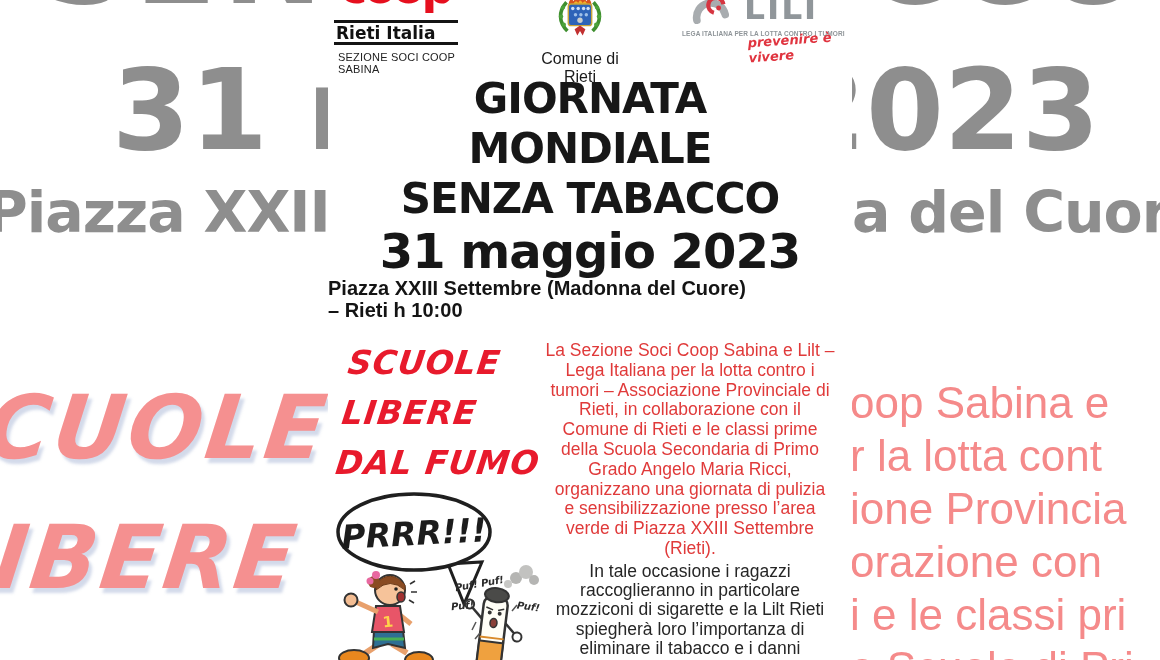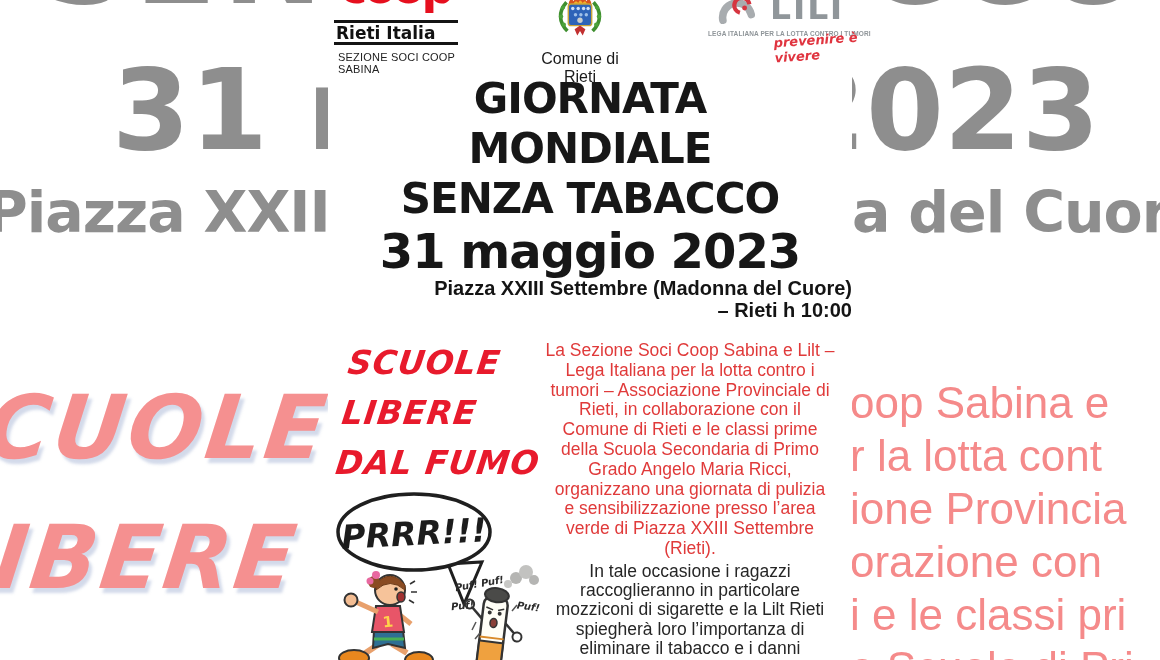--- a/index.html
+++ b/index.html
@@ -37,35 +37,35 @@
   .coop-block{left:4px;top:0;width:136px;height:66px;}
   .coop-word{left:8px;top:-36px;font-family:"DejaVu Sans",sans-serif;font-weight:800;
     font-size:46px;color:#e60f1e;letter-spacing:-3px;line-height:1;}
   .coop-rule{left:2px;width:124px;height:3px;background:#141414;}
   .coop-rule-1{top:20px;}  .coop-rule-2{top:42px;}
   .coop-name{left:4px;top:23px;font-size:17px;font-weight:bold;color:#111;font-family:"DejaVu Sans",sans-serif;}
   .coop-section{left:6px;top:51px;font-size:11px;color:#222;letter-spacing:0.2px;}
   .comune-block{left:196px;top:0;width:112px;text-align:center;}
   .comune-crest{display:block;margin:-5px auto 0 auto;}
   .comune-caption{font-size:16px;color:#1a1a1a;margin-top:10px;}
-  .lilt-block{left:378px;top:0;width:166px;height:66px;}
+  .lilt-block{left:352px;top:0;width:166px;height:66px;}
   .lilt-swoosh{left:6px;top:-9px;}
   .lilt-brand{left:64px;top:-9px;font-family:"DejaVu Sans",sans-serif;font-weight:600;
     font-size:33px;letter-spacing:2px;color:#90969a;line-height:1;}
   .lilt-fullname{left:2px;top:30px;font-size:6.5px;font-weight:600;color:#8f9599;letter-spacing:0.1px;}
   .lilt-slogan{left:68px;top:32px;font-family:"DejaVu Sans",sans-serif;font-style:italic;
     font-weight:bold;font-size:13px;color:#e0343f;transform:rotate(-4deg);}
   .lilt-assoc{left:12px;top:48px;font-size:8.5px;font-weight:bold;color:#55595c;}
   
   .title-block{left:0;top:74px;width:524px;text-align:center;}
   .title-line{font-family:"DejaVu Sans",sans-serif;font-weight:800;font-size:42px;
     line-height:50px;color:#171717;letter-spacing:-1px;}
   .date-line{left:0;top:228px;width:524px;text-align:center;font-family:"DejaVu Sans",sans-serif;
     font-weight:800;font-size:48px;line-height:46px;color:#171717;letter-spacing:-1px;}
-  .loc-block{left:0;top:277px;width:524px;text-align:right;font-weight:bold;
+  .loc-block{left:0;top:277px;width:524px;text-align:left;font-weight:bold;
     font-size:20px;line-height:22px;color:#141414;white-space:pre-line;}
   
   .slogan-block{left:14px;top:338px;width:210px;font-family:"DejaVu Sans",sans-serif;
     font-weight:bold;font-style:italic;font-size:33px;line-height:50px;color:#e81a2c;
     transform:skewX(-7deg);letter-spacing:1px;}
   .cartoon{left:2px;top:492px;}
   
   .para{width:332px;text-align:center;white-space:pre-line;font-size:17.5px;}
   .para-red{left:196px;top:341px;line-height:19.8px;color:#e03a3a;}
   .para-black{left:196px;top:562px;line-height:19.2px;color:#262626;}

